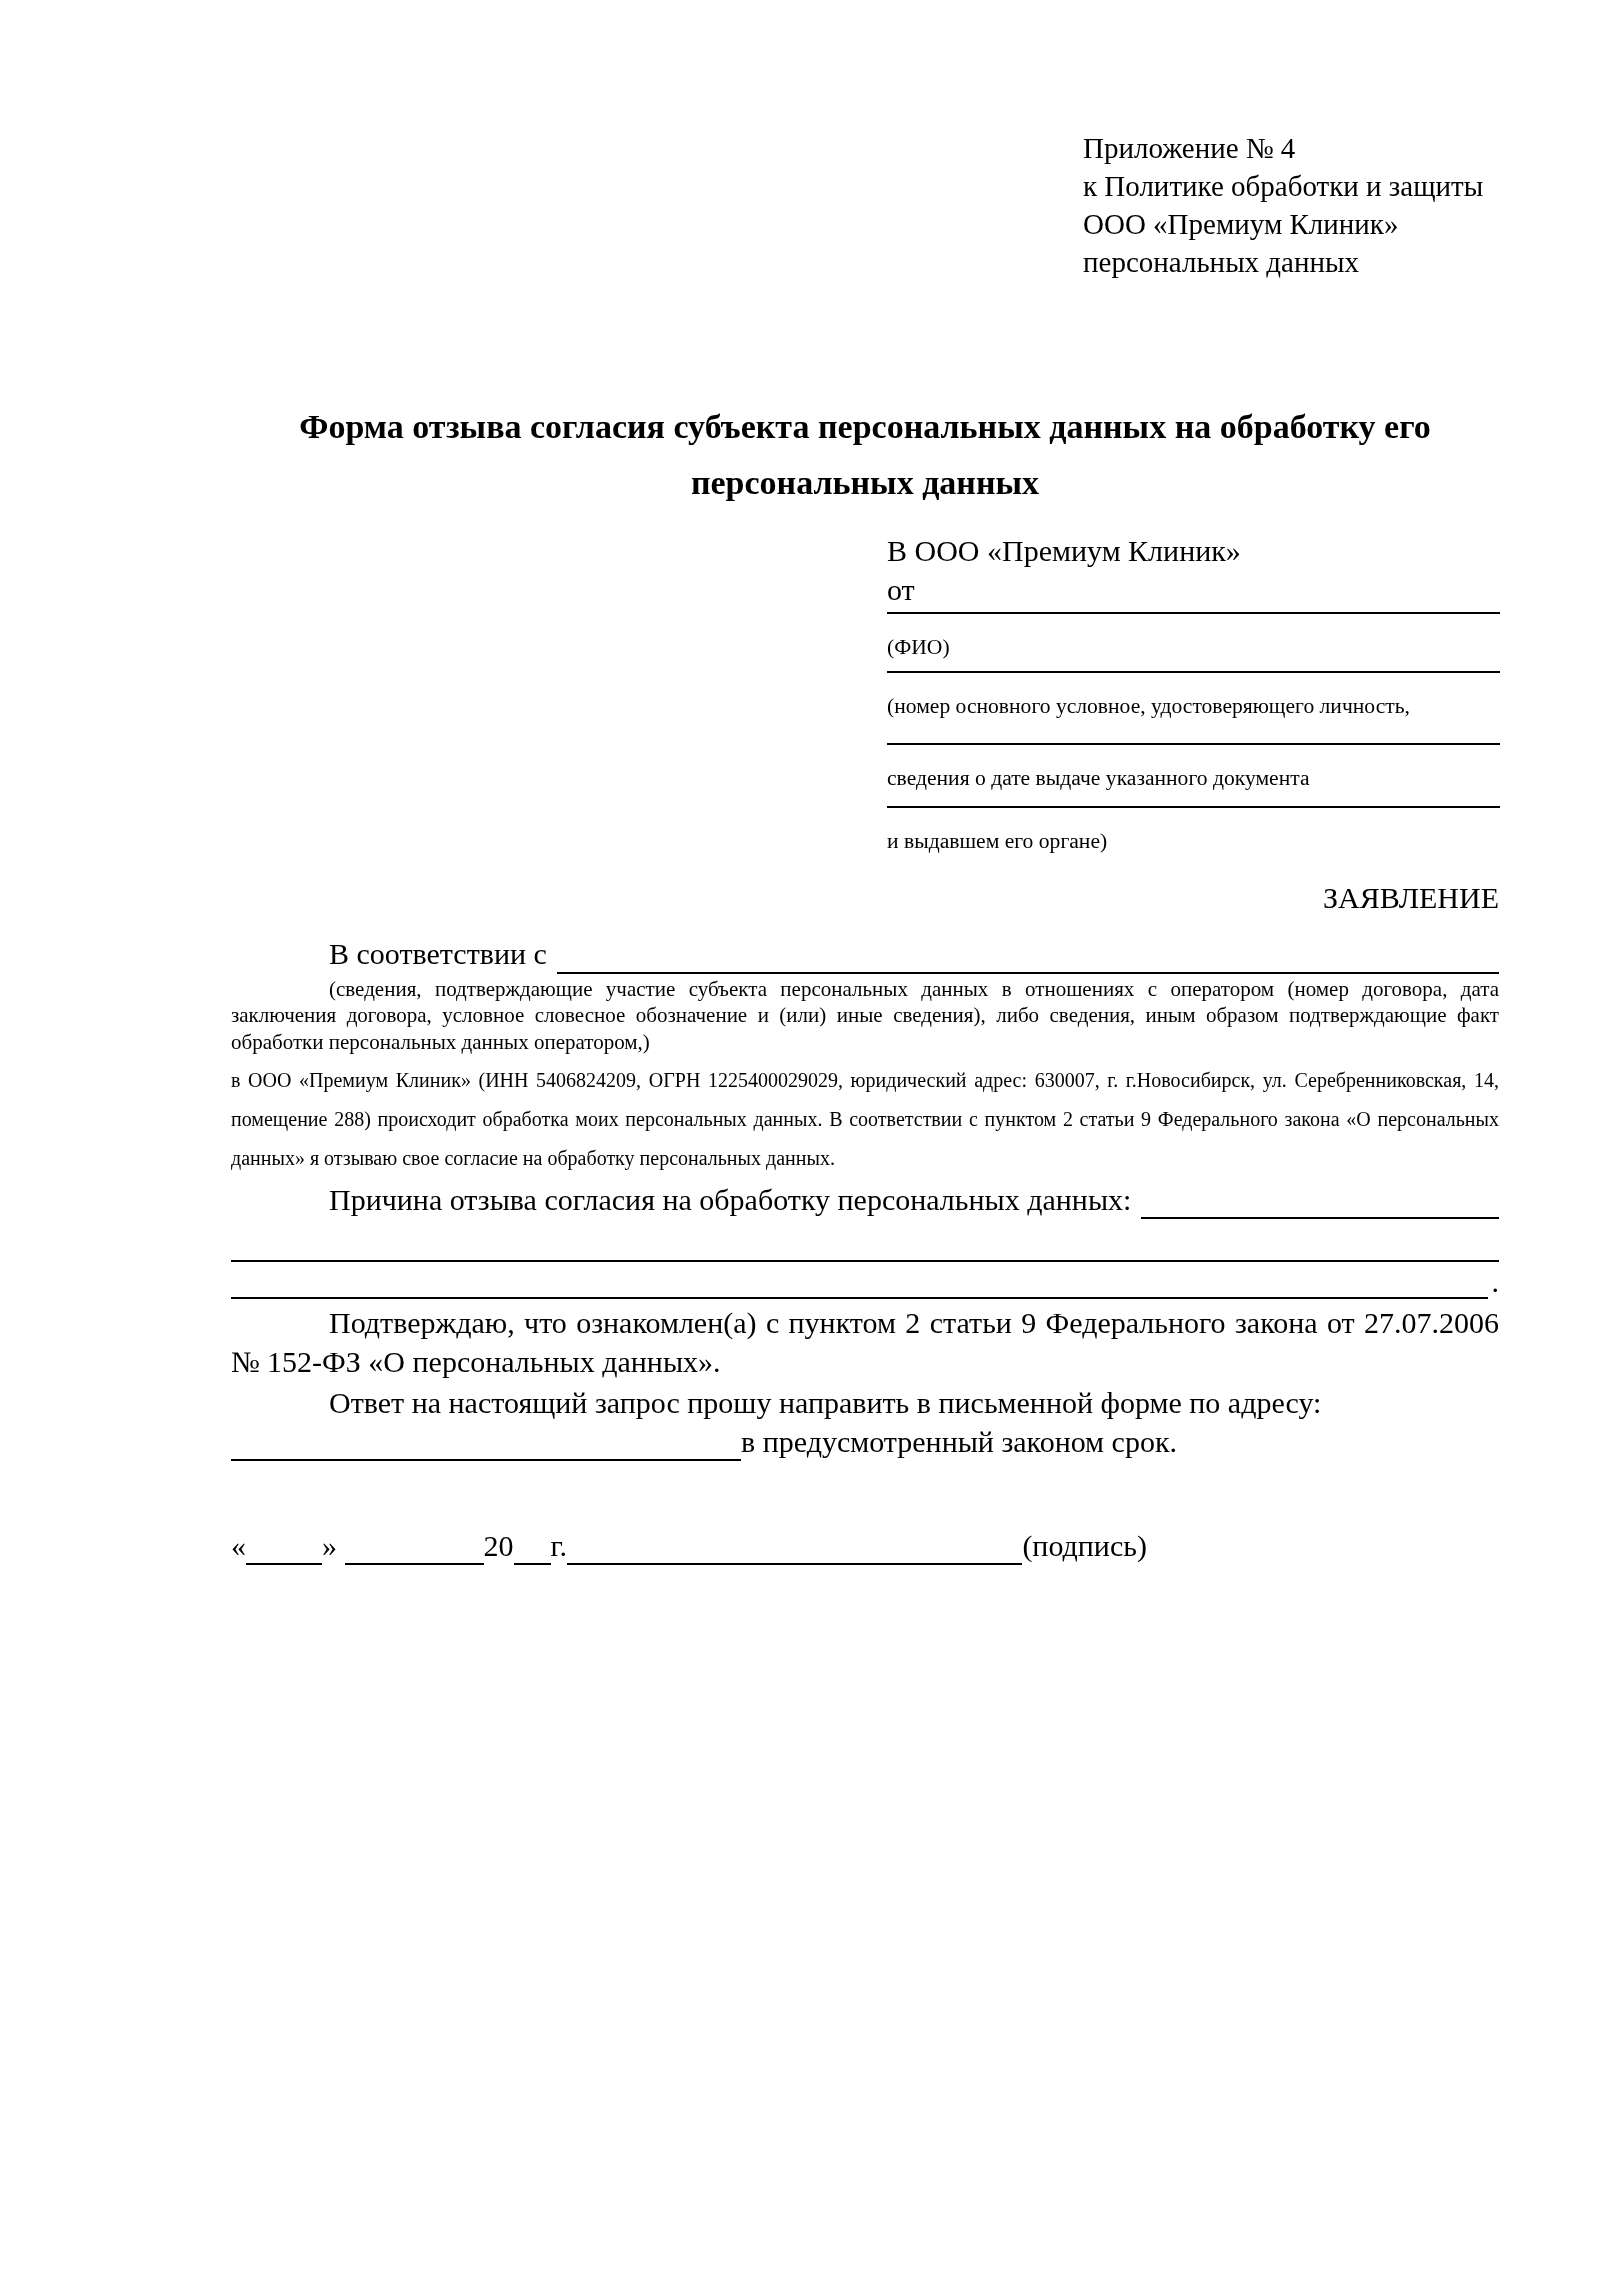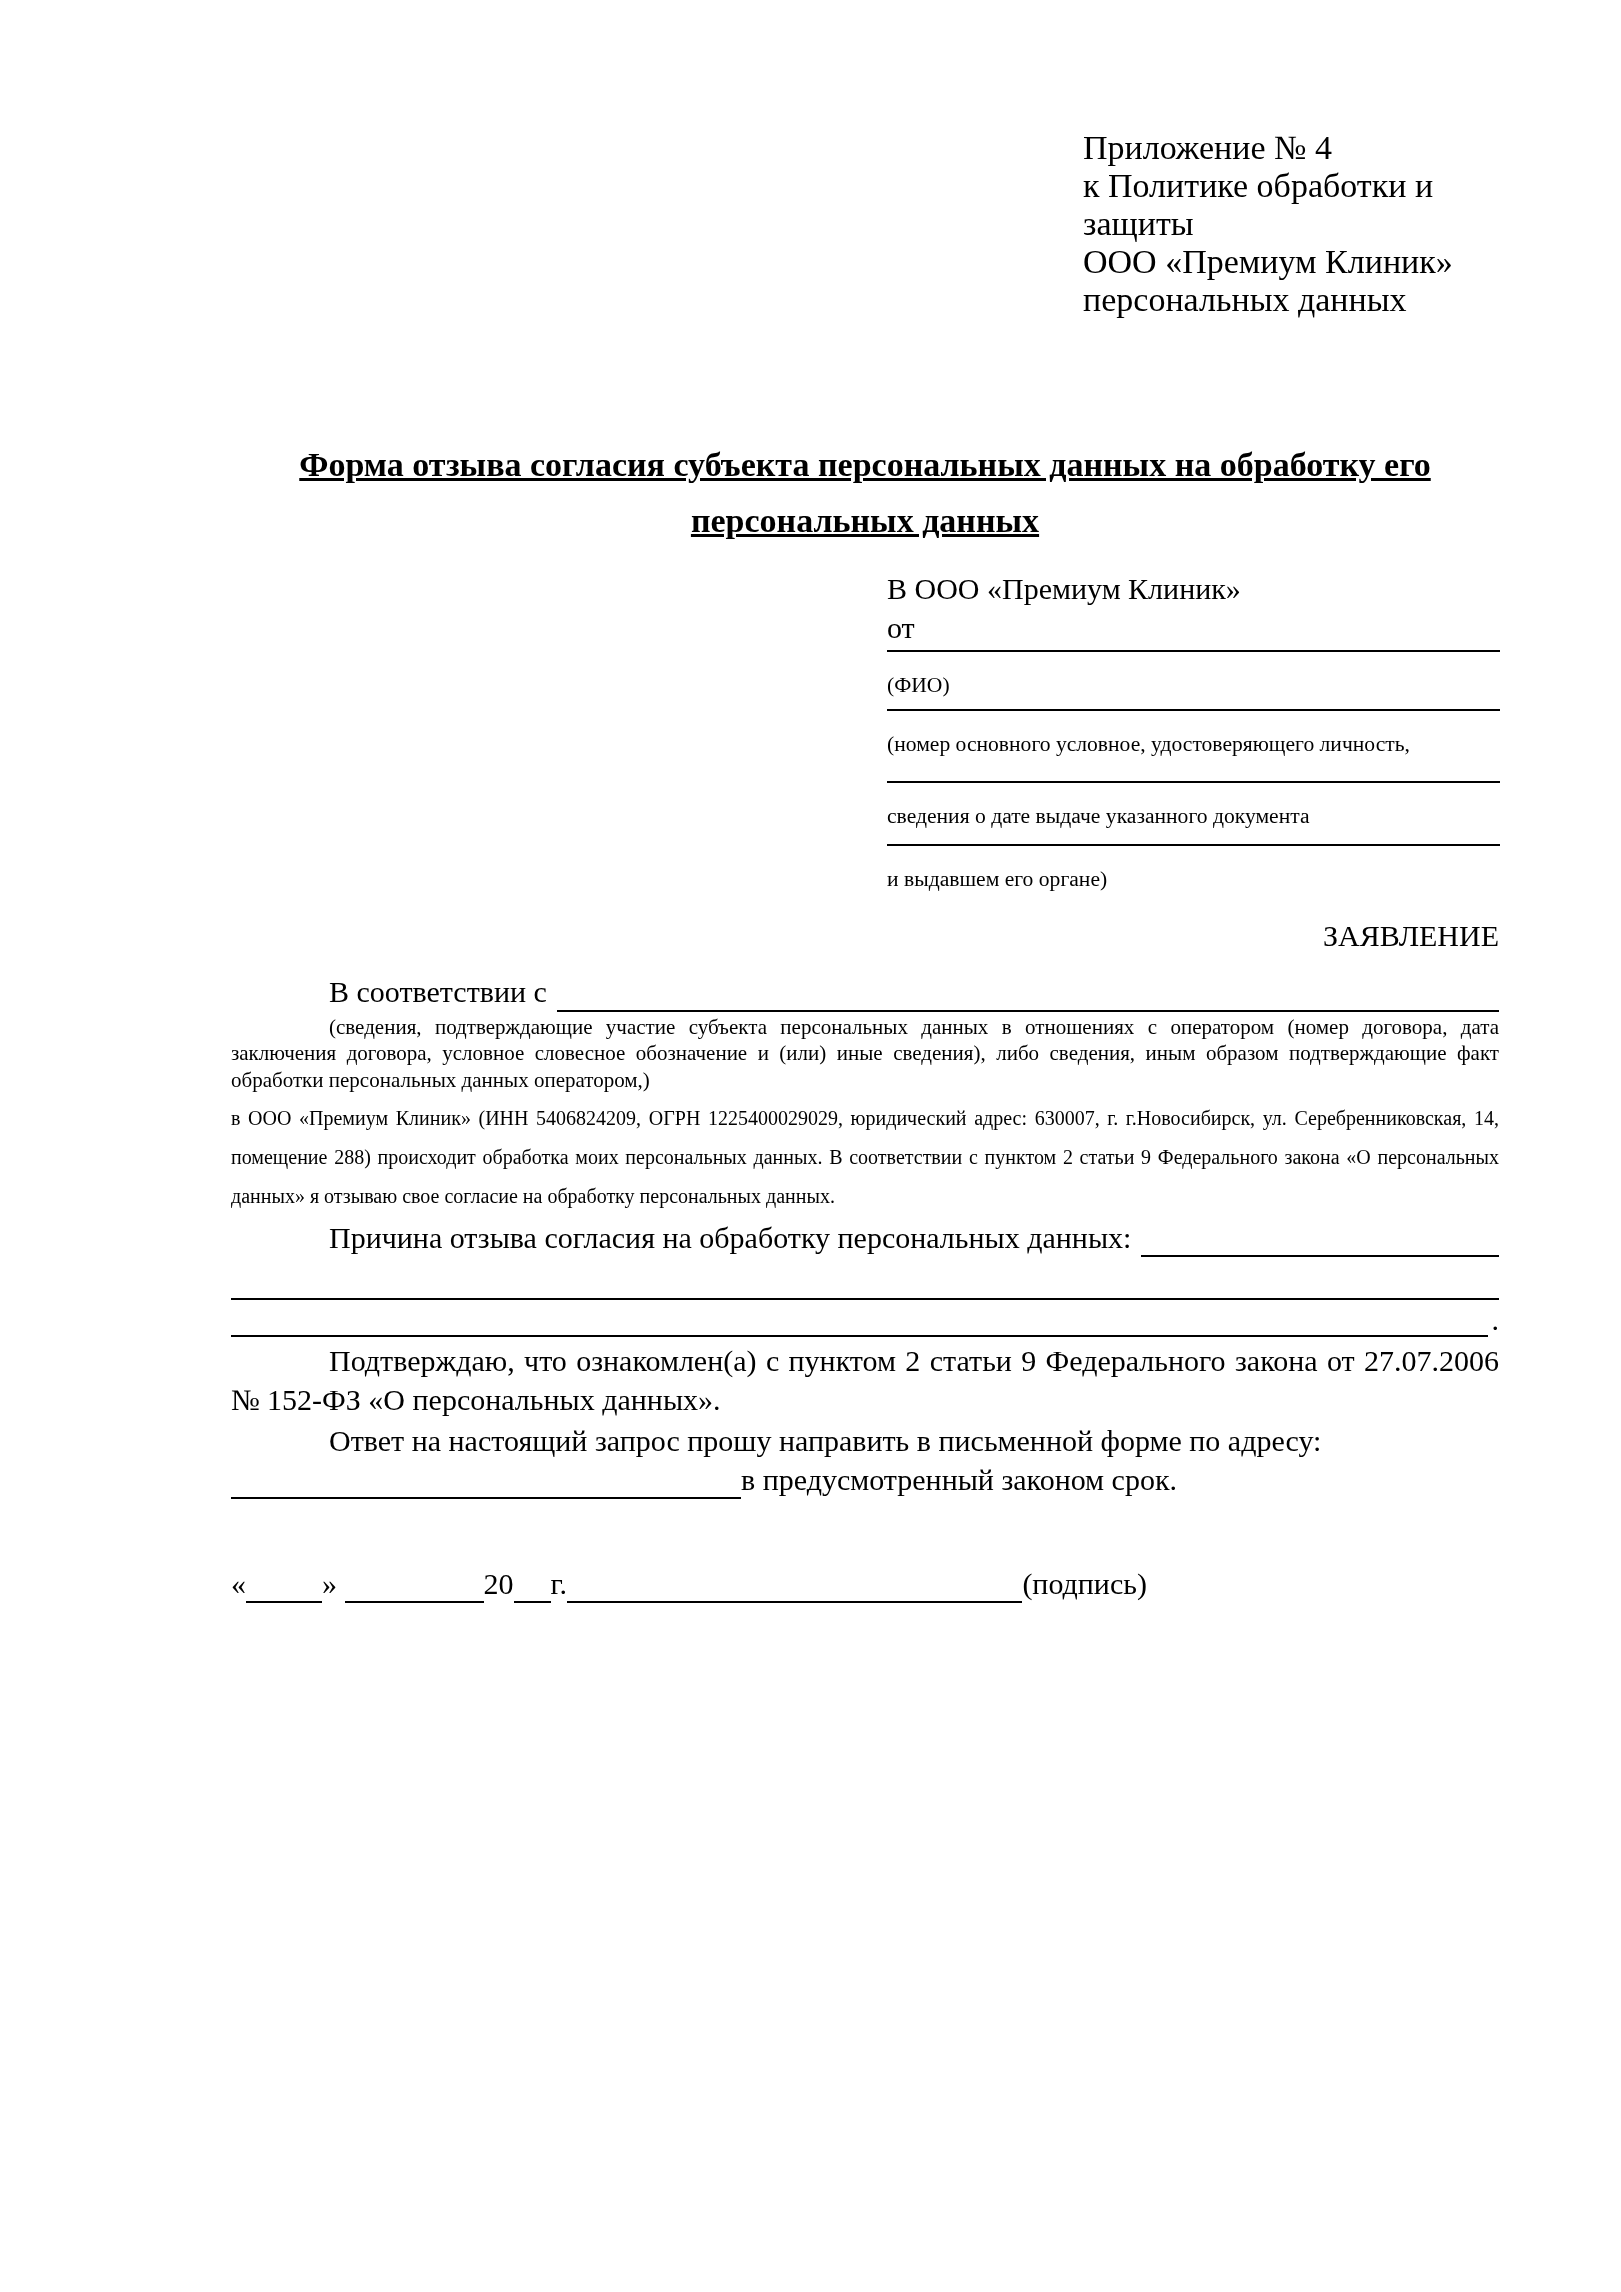--- a/index.html
+++ b/index.html
@@ -12,28 +12,28 @@
   .page {
     position: relative;
     width: 1621px; height: 2293px;
     padding: 129px 122px 0 231px;
     background: #ffffff;
     overflow: hidden;
   }
   
   .annex {
     margin-left: 852px;
-    font-size: 34px; line-height: 38px;
+    font-size: 29px; line-height: 38px;
   }
   
   .doc-title {
     margin-top: 118px;
     text-align: center;
     font-weight: bold;
-    font-size: 34px; line-height: 56px; text-decoration: underline;
+    font-size: 34px; line-height: 56px;
   }
   
   .addressee {
     margin-top: 19.6px;
     margin-left: 656px;
     width: 613px;
     font-size: 30px; line-height: 39px;
   }
   .addressee .to-line, .addressee .from-line { white-space: nowrap; }
   .blank-field { border-bottom: 2px solid #000; }

